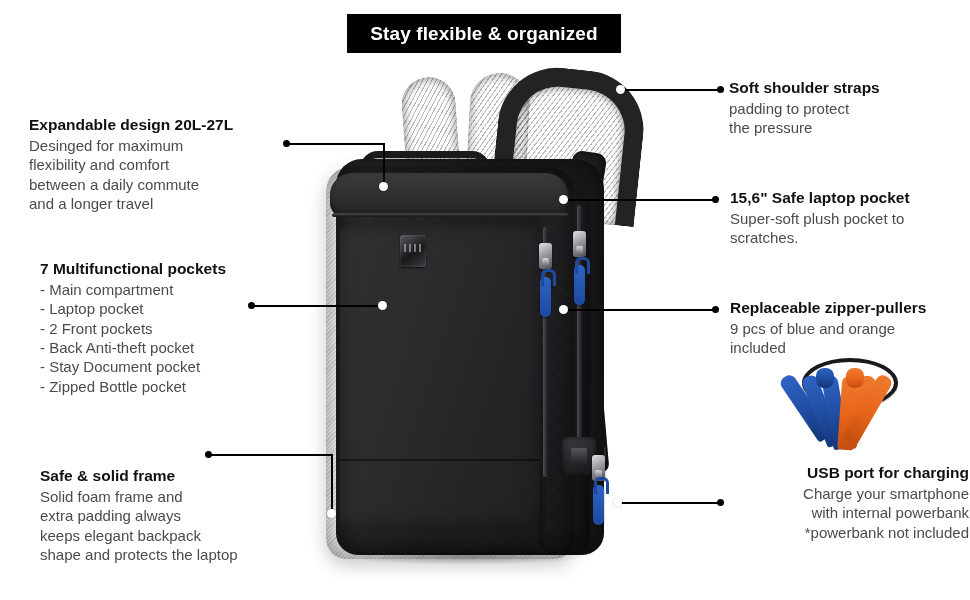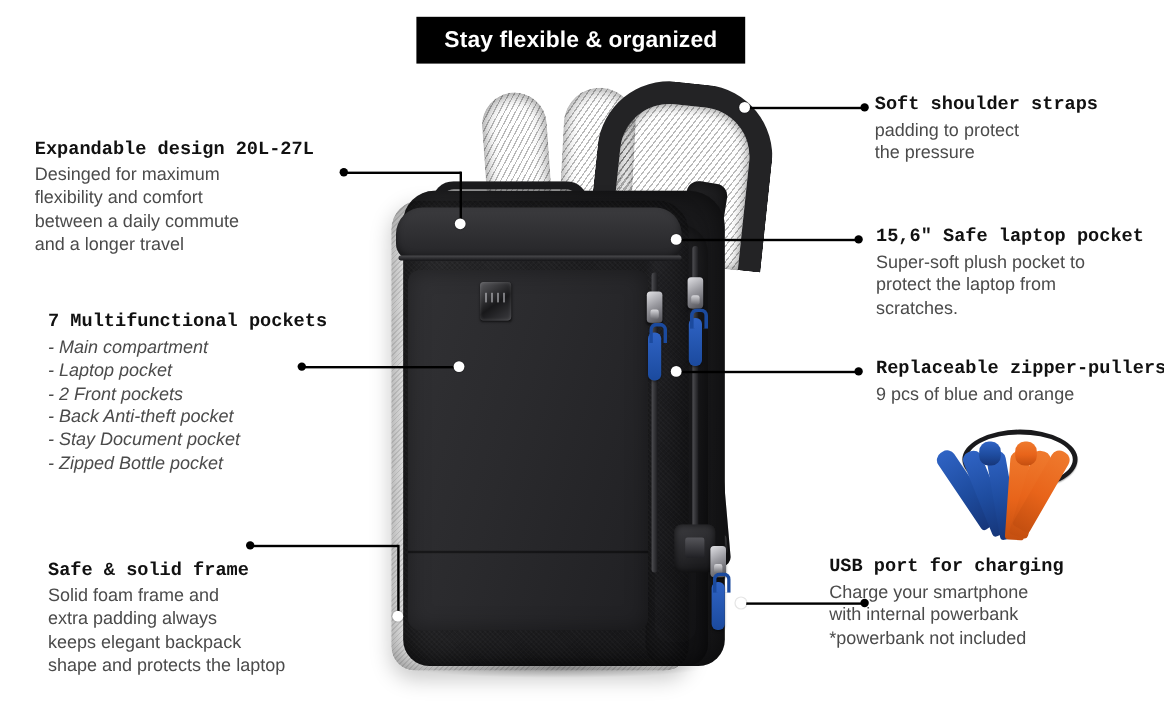--- a/index.html
+++ b/index.html
@@ -16,29 +16,29 @@
     position:absolute;left:347px;top:14px;width:274px;height:39px;
     background:#000;color:#fff;
     display:flex;align-items:center;justify-content:center;
     font-size:19px;font-weight:bold;letter-spacing:.1px;
   }
 
   
   .callout{position:absolute;}
   .callout .head{
     font-size:15.5px;font-weight:bold;color:#111;
-    line-height:1.28;margin-bottom:1px;white-space:nowrap;font-family:Liberation Mono, monospace;
+    line-height:1.28;margin-bottom:1px;white-space:nowrap;
   }
   .callout .body{
     font-size:15px;color:#4b4b4b;line-height:1.29;font-weight:400;
   }
   .callout .body div{white-space:nowrap;}
   .callout.indent .body,
   .callout.indent .head{padding-left:8px;}
-  .list div{white-space:nowrap;font-style:italic;}
+  .list div{white-space:nowrap;}
 
   
   .ln{position:absolute;background:#000;}
   .lh{height:1.6px;}
   .lv{width:1.6px;}
   .dotb{position:absolute;width:7px;height:7px;border-radius:50%;background:#000;}
   .dotw{position:absolute;width:9px;height:9px;border-radius:50%;background:#fff;
         box-shadow:0 0 0 1px rgba(0,0,0,.10);}
 
   
@@ -339,51 +339,51 @@
     </div>
   </div>
   <div class="dotb" style="left:717px;top:86px;"></div>
   <div class="ln lh" style="left:623px;top:89px;width:96px;"></div>
   <div class="dotw" style="left:616px;top:85px;"></div>
 
   <div class="callout indent" style="left:722px;top:188px;width:245px;">
     <div class="head">15,6" Safe laptop pocket</div>
     <div class="body">
       <div>Super-soft plush pocket to</div>
-      <div>protect the laptop from</div>
       <div>scratches.</div>
     </div>
   </div>
   <div class="dotb" style="left:712px;top:196px;"></div>
   <div class="ln lh" style="left:566px;top:199px;width:148px;"></div>
   <div class="dotw" style="left:559px;top:195px;"></div>
 
   <div class="callout indent" style="left:722px;top:298px;width:245px;">
     <div class="head">Replaceable zipper-pullers</div>
     <div class="body">
       <div>9 pcs of blue and orange</div>
+      <div>included</div>
     </div>
   </div>
   <div class="dotb" style="left:712px;top:306px;"></div>
   <div class="ln lh" style="left:566px;top:309px;width:148px;"></div>
   <div class="dotw" style="left:559px;top:305px;"></div>
 
   <div id="pullers">
     <div class="ring"></div>
     <div class="tab tb" style="left:22px;transform:rotate(-34deg);"></div>
     <div class="tab tb" style="left:44px;transform:rotate(-22deg);"></div>
     <div class="tab tb" style="left:64px;transform:rotate(-10deg);"></div>
     <div class="tab to" style="left:84px;transform:rotate(4deg);"></div>
     <div class="tab to" style="left:102px;transform:rotate(17deg);"></div>
     <div class="tab to" style="left:118px;transform:rotate(30deg);"></div>
     <div class="knot tb" style="left:58px;border-radius:8px;"></div>
     <div class="knot to" style="left:88px;border-radius:8px;"></div>
   </div>
 
-  <div class="callout" style="left:691px;top:463px;width:240px;">
+  <div class="callout" style="left:729px;top:463px;width:240px;text-align:right;">
     <div class="head">USB port for charging</div>
     <div class="body">
       <div>Charge your smartphone</div>
       <div>with internal powerbank</div>
       <div>*powerbank not included</div>
     </div>
   </div>
   <div class="dotb" style="left:717px;top:499px;"></div>
   <div class="ln lh" style="left:620px;top:502px;width:99px;"></div>
   <div class="dotw" style="left:613px;top:498px;"></div>

